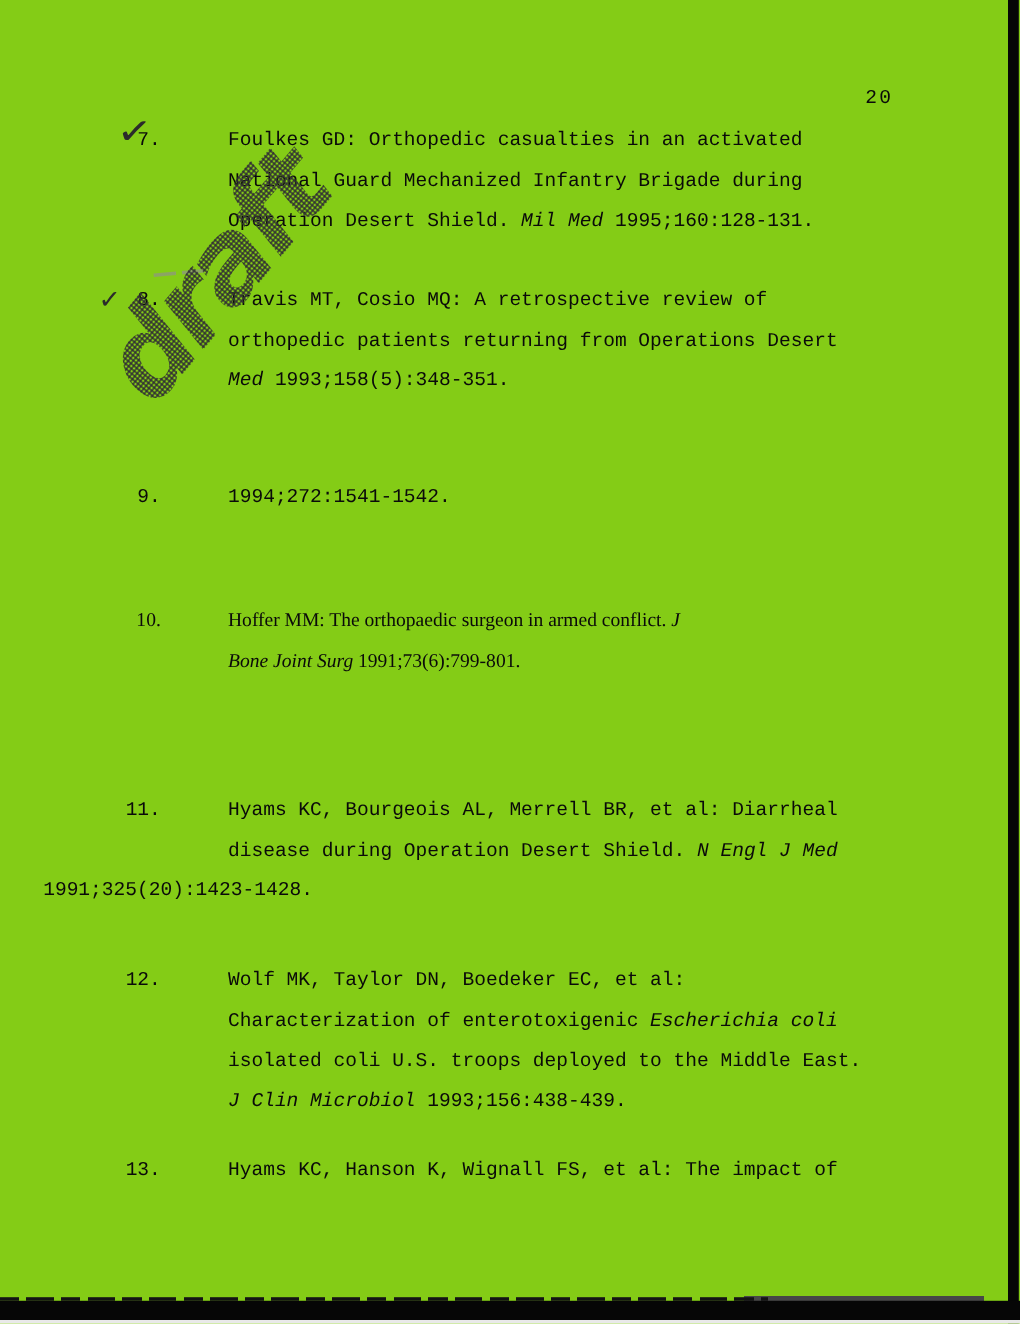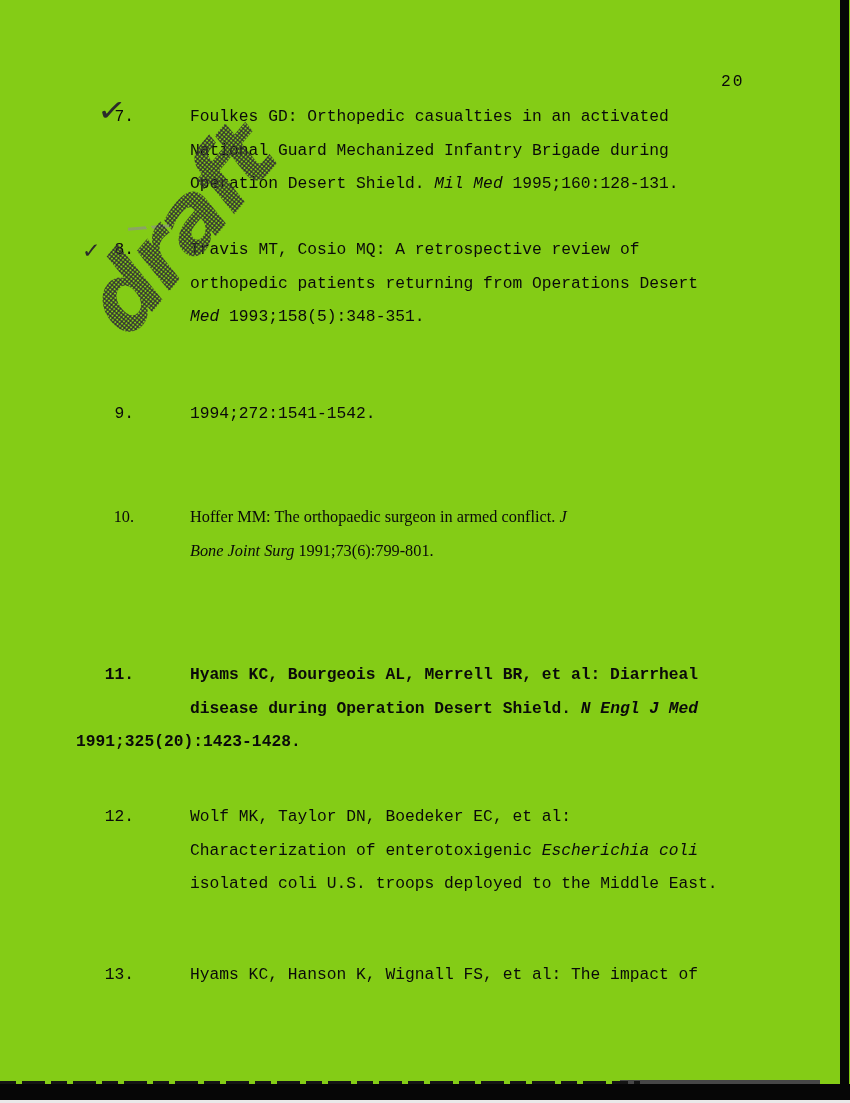--- a/index.html
+++ b/index.html
@@ -6,21 +6,21 @@
   .page{
     position:relative;width:850px;height:1103px;background:#84cc16;overflow:hidden;
     font-family:"Liberation Mono","DejaVu Sans Mono",monospace;
     font-size:16.3px;color:#0a0a0a;
   }
   .page-number{position:absolute;left:721px;top:65px;line-height:33.5px;letter-spacing:2px;}
   
   .ref{position:absolute;left:0;width:850px;}
   .num{position:absolute;left:88px;top:0;width:46px;text-align:right;line-height:33.5px;}
   .line{padding-left:190px;line-height:33.5px;white-space:pre;}
-  .line.flush{padding-left:76px;}
+  .line.flush{padding-left:36px;}
   .it{font-style:italic;}
   
   .check{position:absolute;font-family:"DejaVu Sans",sans-serif;color:#2b2b2b;}
   .check-7{left:99px;top:92px;font-size:31px;transform:rotate(4deg) scaleX(1.15);}
   .check-8{left:82px;top:238px;font-size:22px;transform:rotate(2deg);}
   
   .stray-mark{
     position:absolute;left:128px;top:226px;width:42px;height:3px;opacity:.65;
     background:linear-gradient(90deg,#8f8f8f 0 44%,transparent 44% 56%,#8f8f8f 56% 100%);
     transform:rotate(-5deg);
@@ -71,31 +71,32 @@
       </div>
       <div class="ref" style="top: 397px;">
         <span class="num">9.</span>
         <div class="line"><span>1994;272:1541-1542.</span></div>
       </div>
       <div class="ref" style="top: 500px; font-family: Liberation Serif, serif;">
         <span class="num">10.</span>
         <div class="line"><span>Hoffer MM: The orthopaedic surgeon in armed conflict. </span><span class="it">J</span></div>
         <div class="line"><span class="it">Bone Joint Surg</span><span> 1991;73(6):799-801.</span></div>
       </div>
-      <div class="ref" style="top: 658px; font-weight: bold;">
+      <div class="ref" style="top: 658px;">
         <span class="num">11.</span>
         <div class="line"><span>Hyams KC, Bourgeois AL, Merrell BR, et al: Diarrheal</span></div>
         <div class="line"><span>disease during Operation Desert Shield. </span><span class="it">N Engl J Med</span></div>
         <div class="line flush"><span>1991;325(20):1423-1428.</span></div>
       </div>
       <div class="ref" style="top: 800px;">
         <span class="num">12.</span>
         <div class="line"><span>Wolf MK, Taylor DN, Boedeker EC, et al:</span></div>
         <div class="line"><span>Characterization of enterotoxigenic </span><span class="it">Escherichia coli</span></div>
         <div class="line"><span>isolated coli U.S. troops deployed to the Middle East.</span></div>
+        <div class="line"><span class="it">J Clin Microbiol</span><span> 1993;156:438-439.</span></div>
       </div>
       <div class="ref" style="top: 958px;">
         <span class="num">13.</span>
         <div class="line"><span>Hyams KC, Hanson K, Wignall FS, et al: The impact of</span></div>
       </div>
     </div>
 
   <div class="check check-7">✓</div>
   <div class="check check-8">✓</div>
   <div class="stray-mark"></div>

